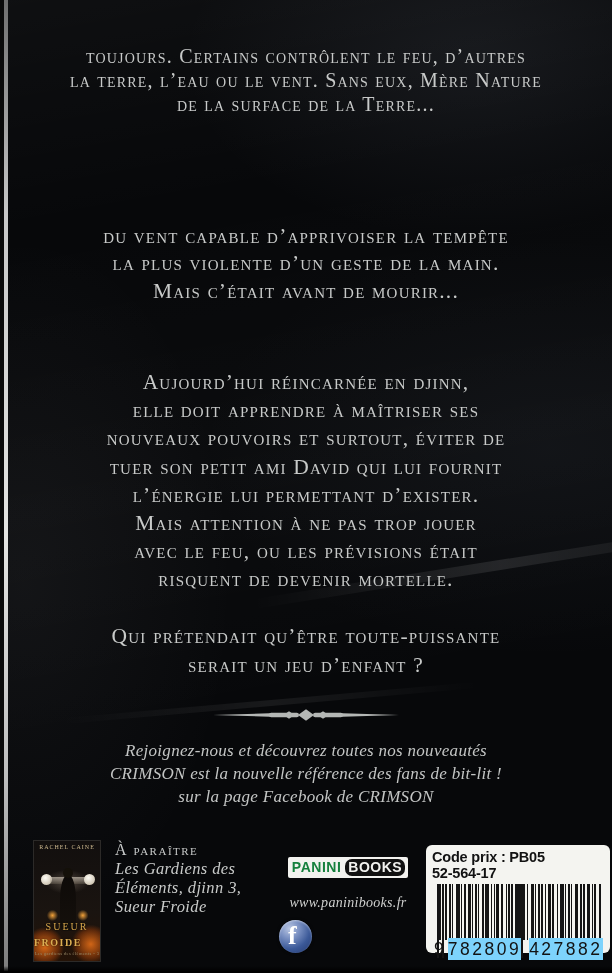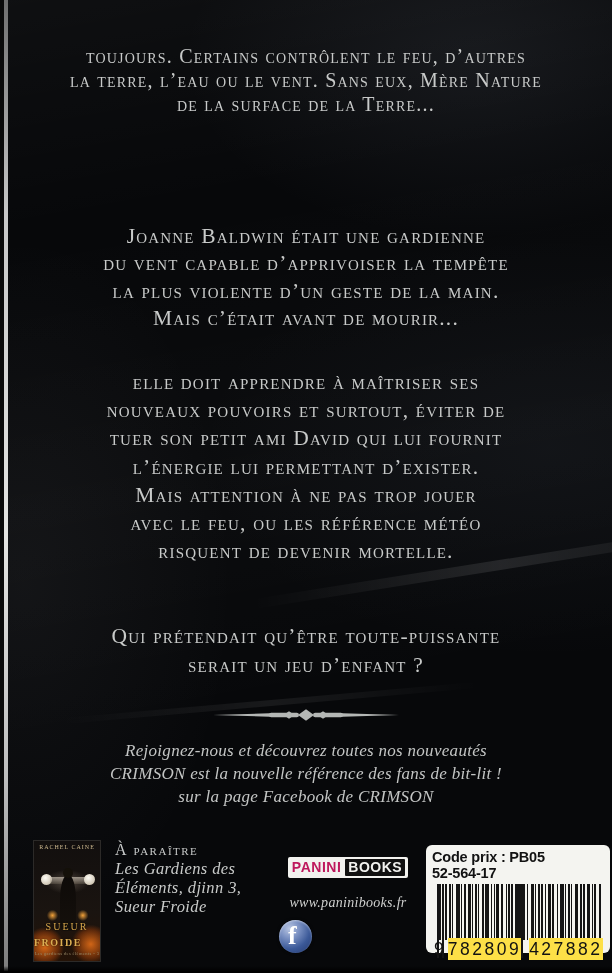--- a/index.html
+++ b/index.html
@@ -73,23 +73,23 @@
   #thumb .cap{position:absolute;bottom:5px;left:0;right:0;text-align:center;
     color:#9a8a68;font-size:4.5px;letter-spacing:0.4px;}
 
   #upcoming{position:absolute;left:115px;top:841px;color:#c8cac9;}
   #upcoming .label{font-variant:small-caps;font-size:16px;letter-spacing:1.5px;}
   #upcoming .iline{font-style:italic;font-size:16.5px;line-height:18.5px;margin-top:0.5px;letter-spacing:0.4px;}
 
   #publisher{position:absolute;left:279px;top:857px;width:138px;text-align:center;color:#cfd0cf;}
   .panini-logo{display:inline-flex;align-items:stretch;background:#f2f2ef;border-radius:2px;
     padding:2px 3px;gap:3px;font-family:"Liberation Sans","DejaVu Sans",sans-serif;}
-  .panini-logo .p1{color:#be185d;font-size:14px;font-weight:bold;letter-spacing:0.5px;line-height:17px;padding:0 1px;}
+  .panini-logo .p1{color:#15803d;font-size:14px;font-weight:bold;letter-spacing:0.5px;line-height:17px;padding:0 1px;}
   .panini-logo .p2{background:#111;color:#f2f2ef;font-size:14px;font-weight:bold;letter-spacing:0.5px;
-    line-height:17px;padding:0 3px;border-radius:1px;}
+    line-height:17px;padding:0 3px;border-radius:7px;}
   #publisher .site{font-style:italic;font-size:14px;margin-top:17px;letter-spacing:0.3px;}
   .fb-row{display:flex;align-items:center;margin-top:9px;text-align:left;}
   .fb-icon{flex:0 0 auto;width:33px;height:33px;border-radius:50%;
     background:radial-gradient(circle at 32% 26%, #b9c6e2 0%, #7d93c4 28%, #3b5998 62%, #24386b 100%);
     box-shadow:0 0 3px rgba(0,0,0,0.6), inset 0 1px 2px rgba(255,255,255,0.5);
     position:relative;}
   .fb-icon .f{position:absolute;left:9px;top:1px;color:#fff;
     font-family:"Liberation Serif",serif;font-weight:bold;font-size:26px;}
   .fb-text{margin-left:8px;font-style:italic;font-size:15px;line-height:18px;white-space:nowrap;}
 
@@ -99,52 +99,52 @@
   .bc-head{display:flex;justify-content:space-between;font-weight:bold;font-size:14.5px;
     letter-spacing:-0.2px;margin-top:1px;flex-direction:column;}
   .bc-bars-wrap{position:relative;margin:3px auto 0 auto;width:168px;height:78px;}
   #bc-bars{position:absolute;left:4px;top:0;width:160px;height:56px;display:flex;overflow:hidden;}
   #bc-bars .b{height:100%;background:#141414;}
   #bc-bars .g{height:100%;background:transparent;}
   .guard{position:absolute;top:0;width:2px;height:74px;background:#141414;}
   .bc-digits{position:absolute;top:54px;left:0;width:100%;display:flex;align-items:flex-end;
     font-size:17.5px;letter-spacing:2.5px;font-weight:normal;}
   .bc-digits .lead{width:14px;letter-spacing:0;}
-  .bc-digits .grp{flex:1;text-align:center;background:#fde047;margin:0 4px;line-height:22px;}
+  .bc-digits .grp{flex:1;text-align:center;background:#7dd3fc;margin:0 4px;line-height:22px;}
 </style>
 </head>
 <body>
 
 <div id="cover">
   <div class="sheen sheen1"></div>
   <div class="sheen sheen2"></div>
   <div class="sheen sheen3"></div>
   <div class="spine-shadow"></div>
   <div class="spine-highlight"></div>
 
   <div id="p1" class="para">
     <div class="ln">toujours. Certains contrôlent le feu, d’autres</div>
     <div class="ln">la terre, l’eau ou le vent. Sans eux, Mère Nature</div>
     <div class="ln">de la surface de la Terre...</div>
   </div>
 
   <div id="p2" class="para">
-    <div class="ln">Joanne Baldwin était une gardienne</div>
     <div class="ln">du vent capable d’apprivoiser la tempête</div>
     <div class="ln">la plus violente d’un geste de la main.</div>
     <div class="ln">Mais c’était avant de mourir...</div>
   </div>
 
   <div id="p3" class="para">
+    <div class="ln">Aujourd’hui réincarnée en djinn,</div>
     <div class="ln">elle doit apprendre à maîtriser ses</div>
     <div class="ln">nouveaux pouvoirs et surtout, éviter de</div>
     <div class="ln">tuer son petit ami David qui lui fournit</div>
     <div class="ln">l’énergie lui permettant d’exister.</div>
     <div class="ln">Mais attention à ne pas trop jouer</div>
-    <div class="ln">avec le feu, ou les référence météo</div>
+    <div class="ln">avec le feu, ou les prévisions était</div>
     <div class="ln">risquent de devenir mortelle.</div>
   </div>
 
   <div id="p4" class="para">
     <div class="ln">Qui prétendait qu’être toute-puissante</div>
     <div class="ln">serait un jeu d’enfant ?</div>
   </div>
 
   <div class="divider">
     <svg width="190" height="14" viewBox="0 0 190 14">

